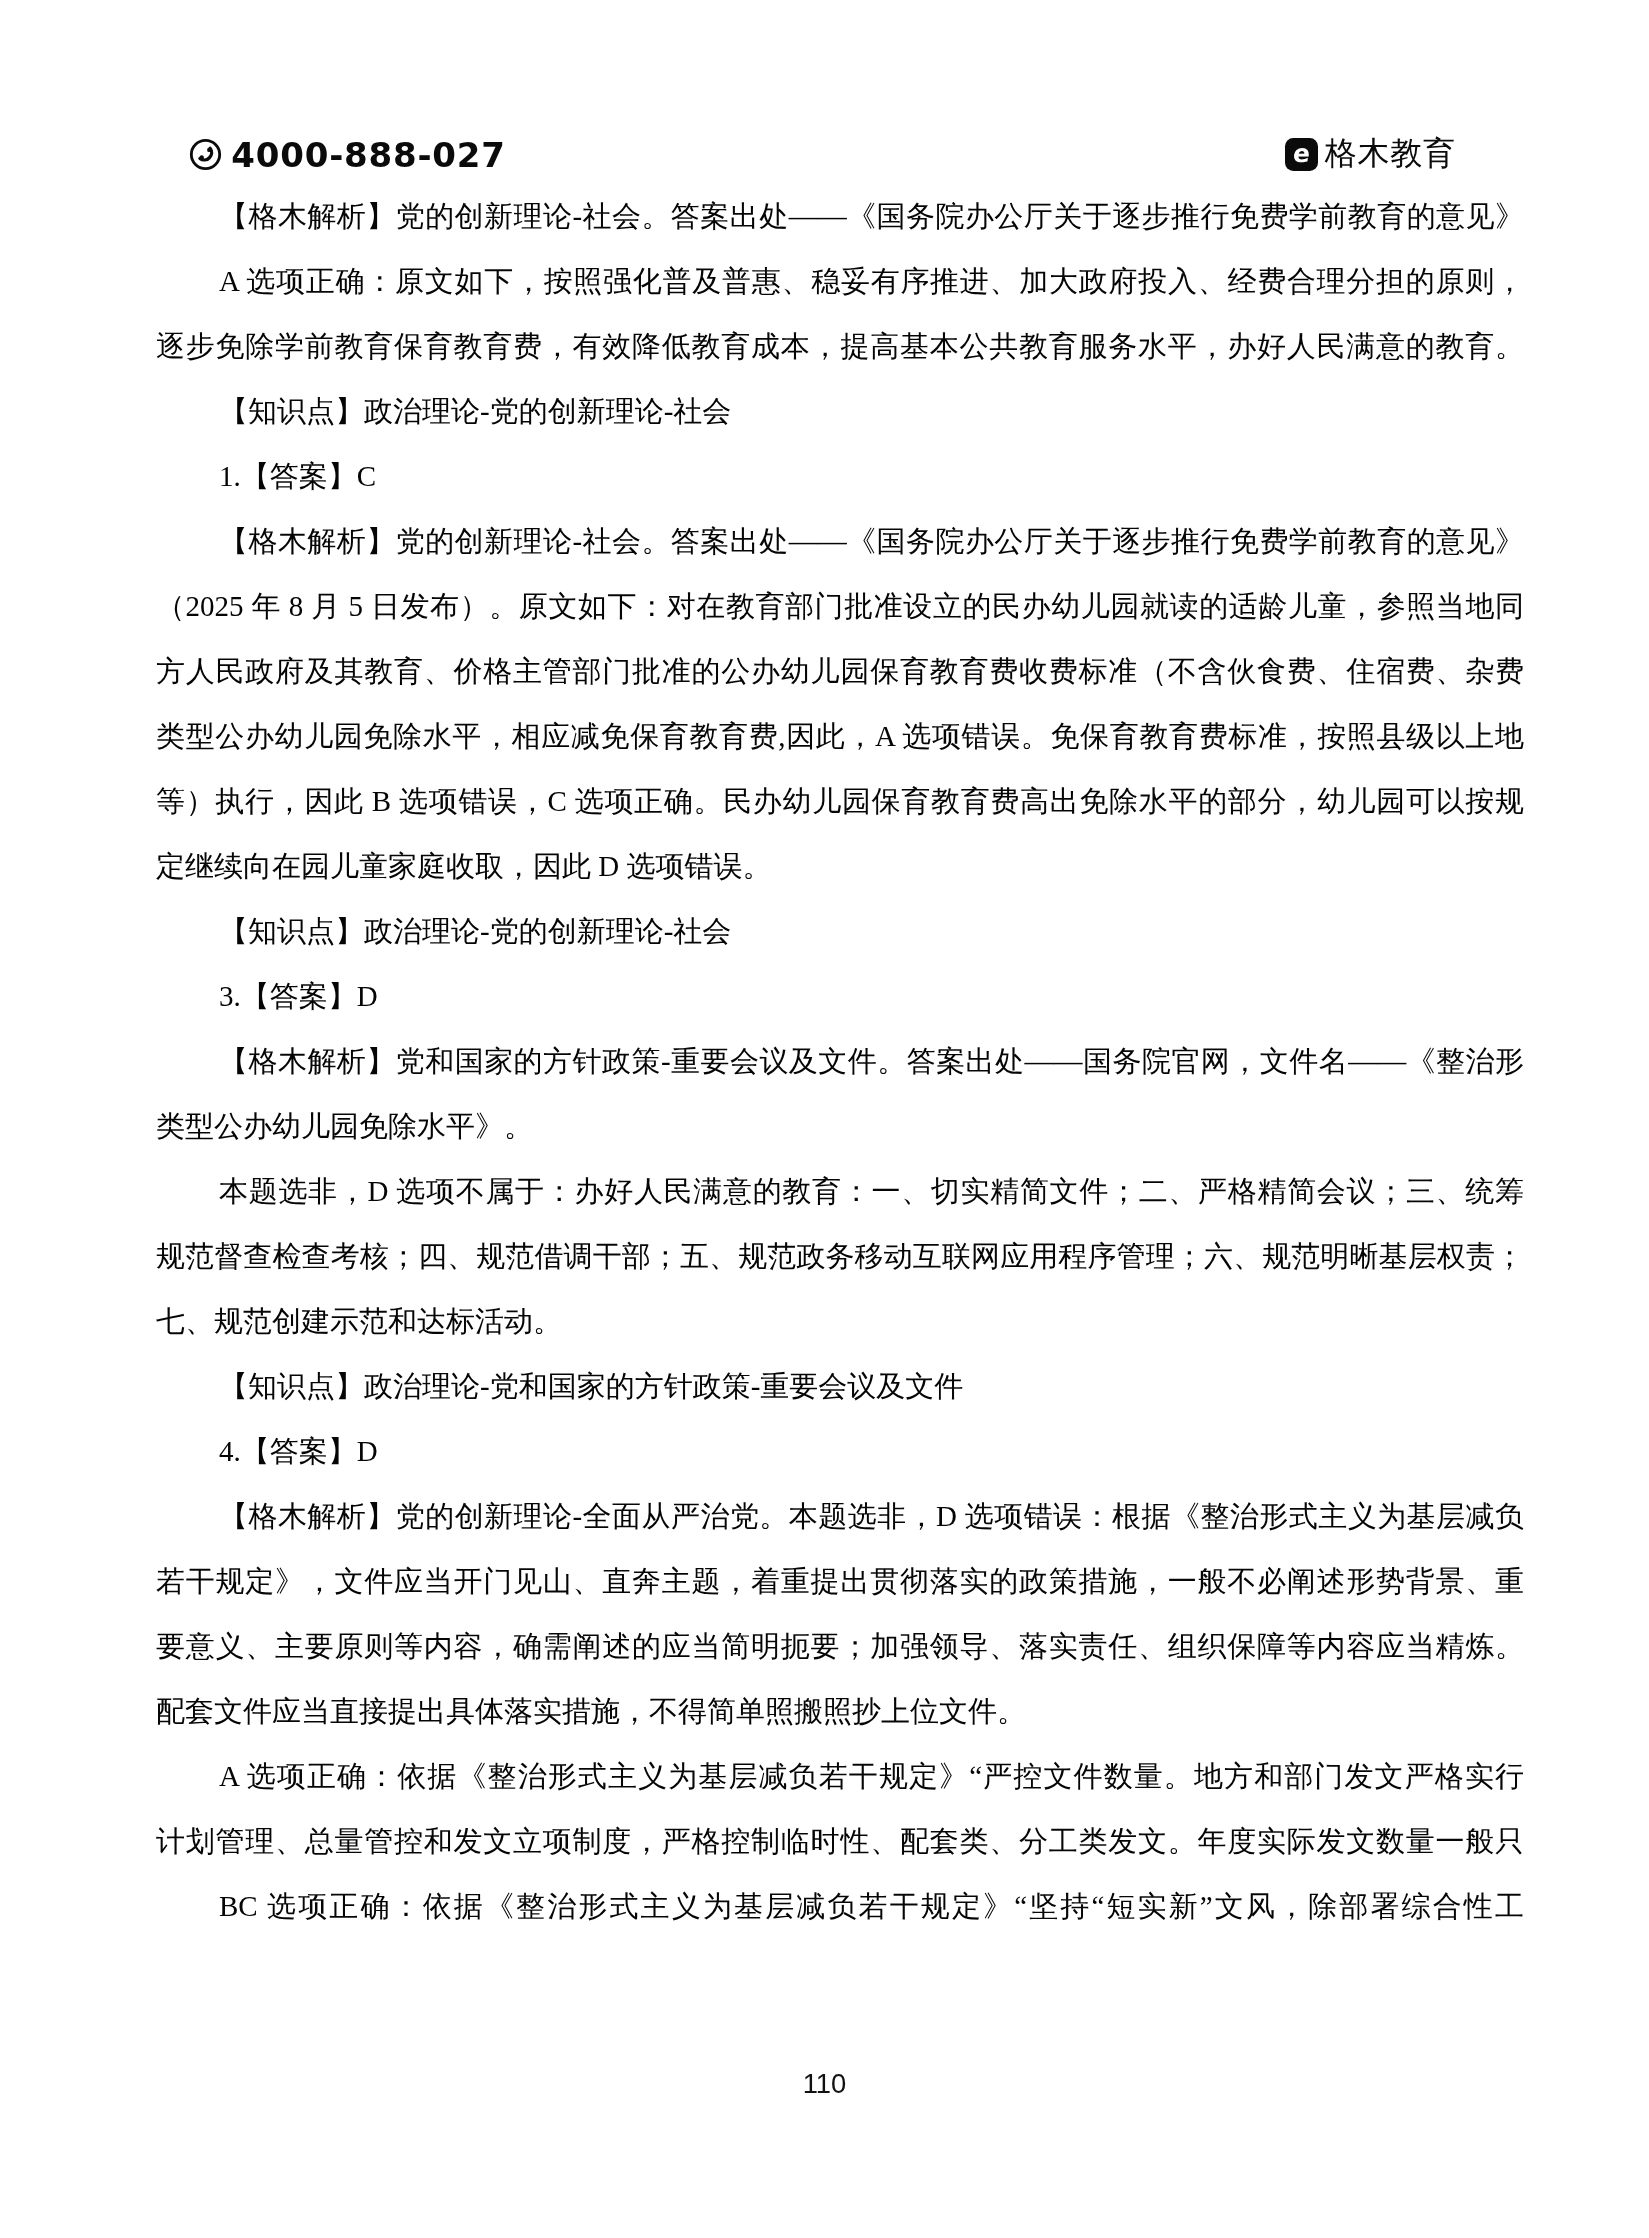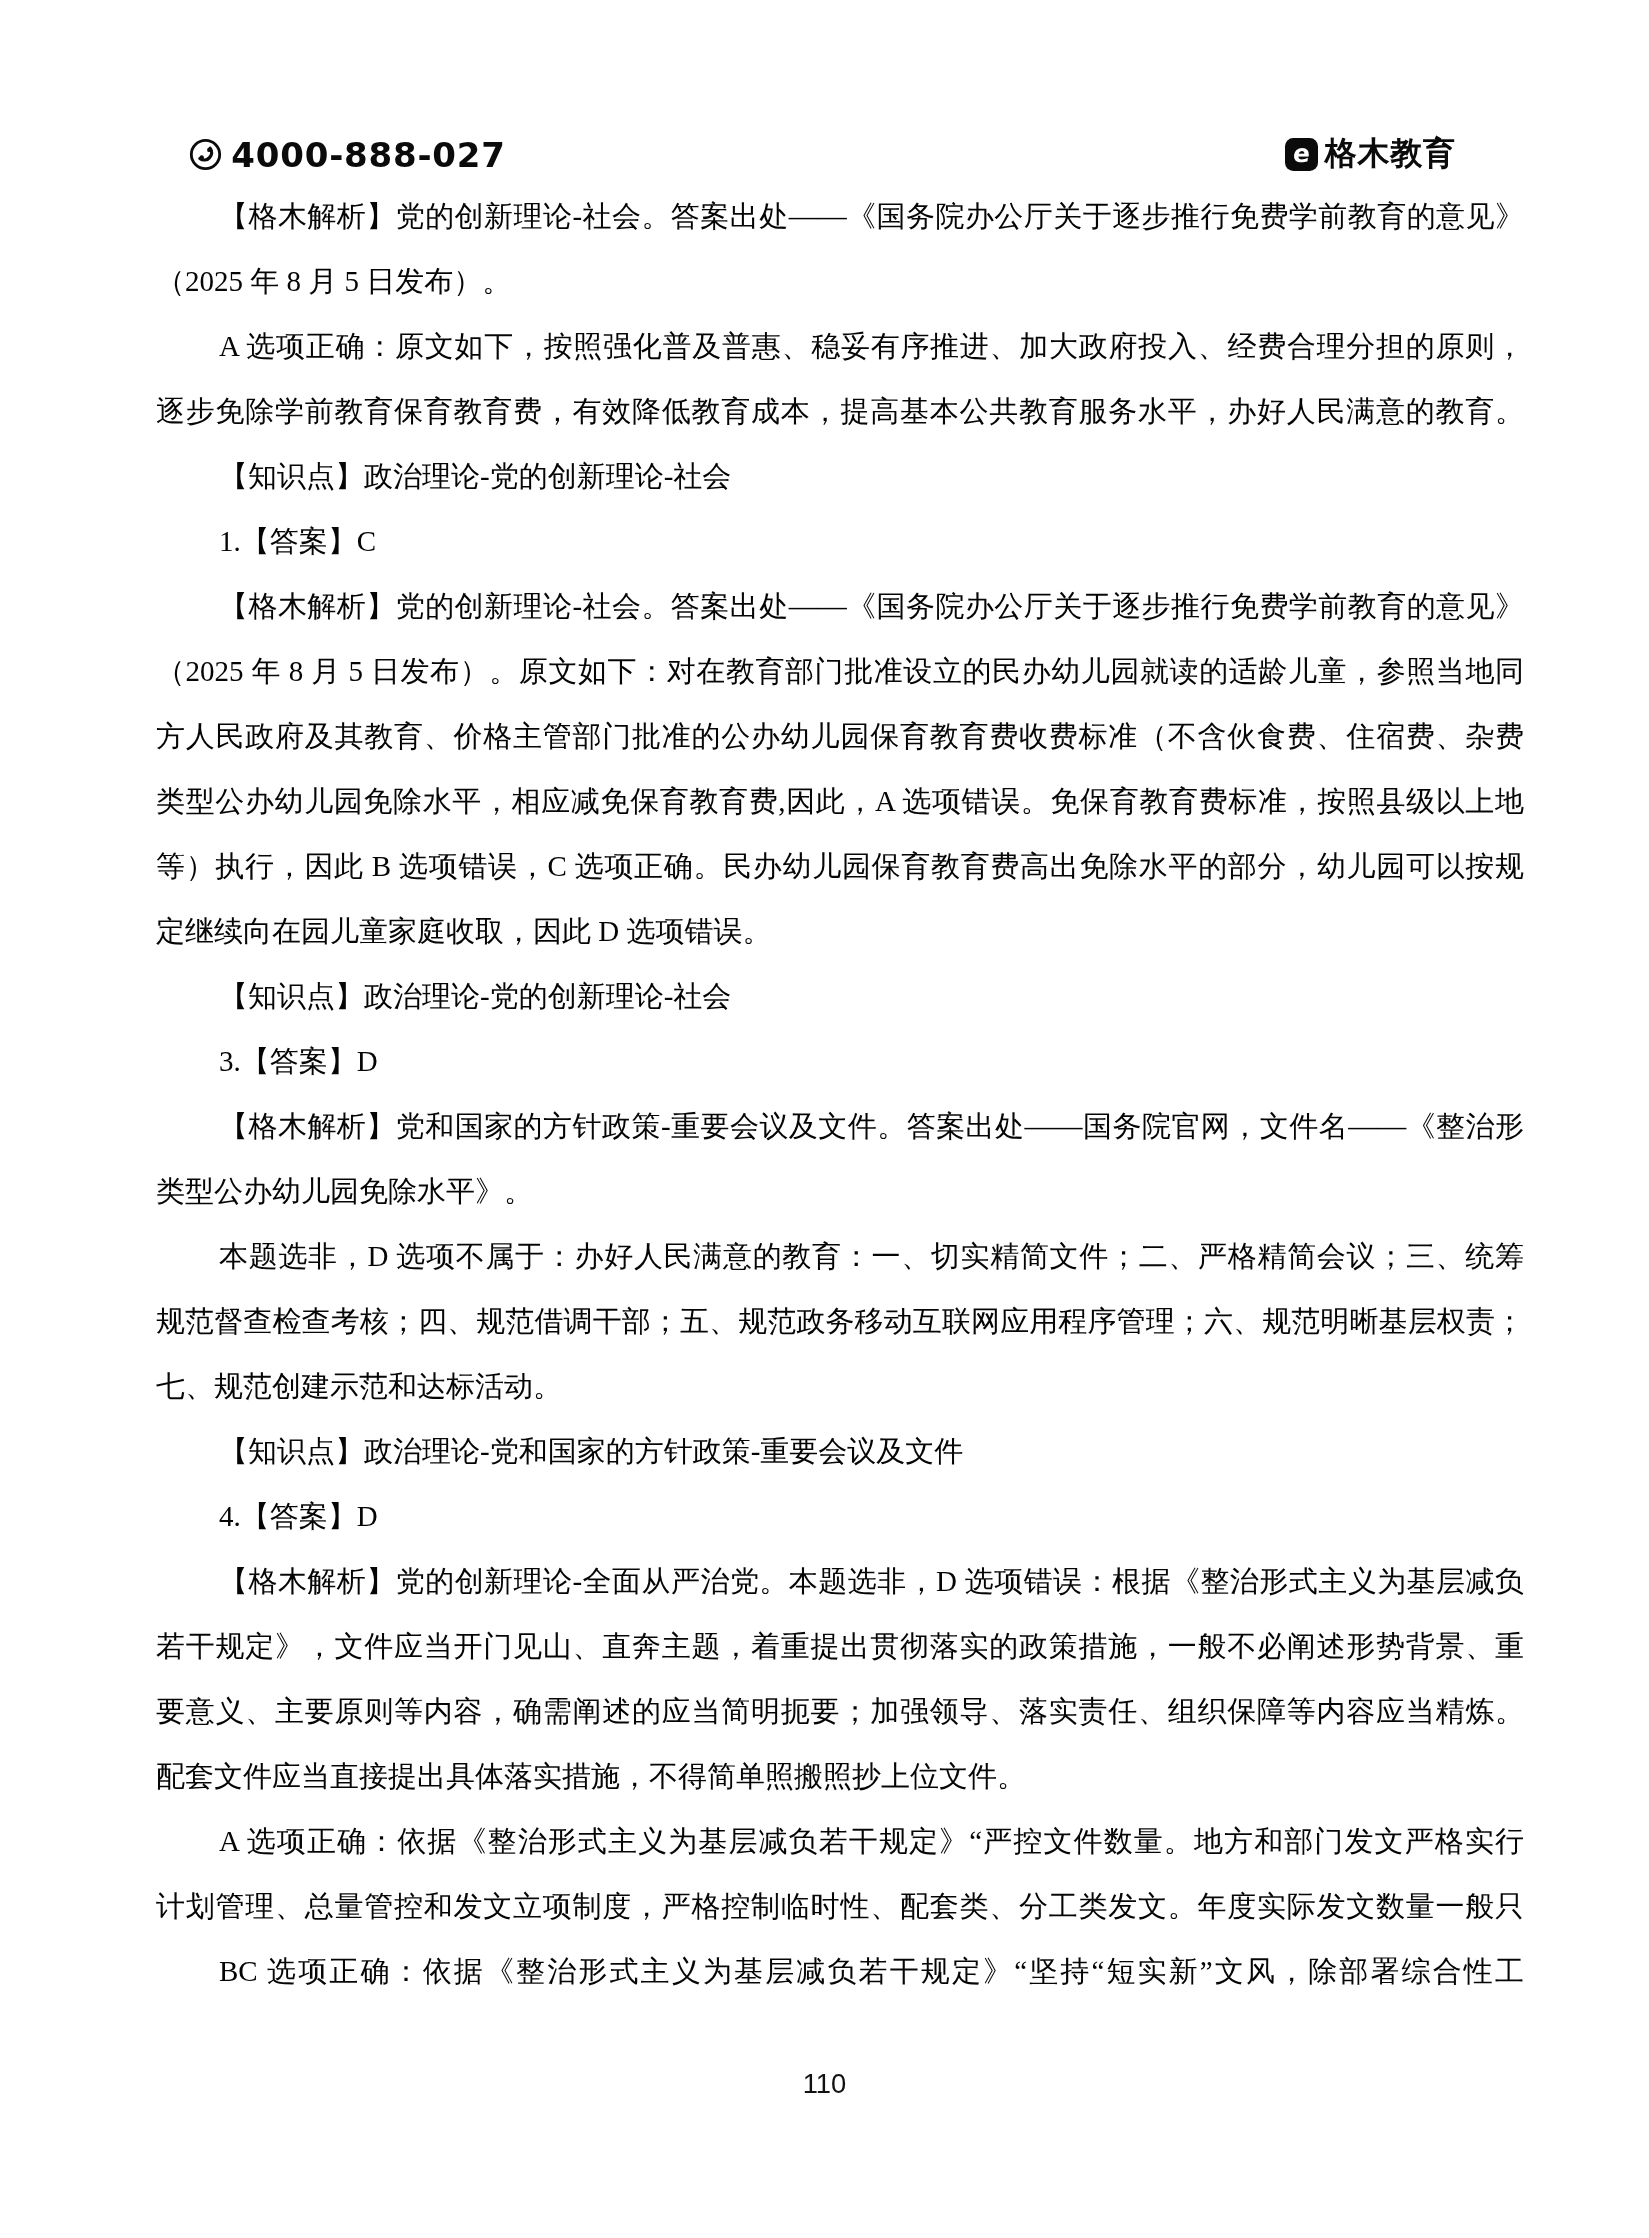--- a/index.html
+++ b/index.html
@@ -54,21 +54,21 @@
   .brand-icon span {
     color: #ffffff;
     font-family: "DejaVu Sans", sans-serif;
     font-weight: bold;
     font-size: 25px;
     line-height: 1;
     transform: skewX(-6deg) translateY(-0.8px);
   }
   .brand-name {
     font-family: "DejaVu Sans", "Liberation Sans", sans-serif;
-    font-weight: 700;
+    font-weight: 400;
     font-size: 32px;
     color: #0b0b0b;
     white-space: nowrap;
     letter-spacing: 0.8px;
   }
 
   
   .content {
     position: absolute;
     left: 156px;
@@ -122,21 +122,20 @@
 
   <div class="brand-group">
     <div class="brand-icon">
       <span>e</span>
     </div>
     <span class="brand-name">格木教育</span>
   </div>
 
   <div class="content">
       <div class="line indent fill">【格木解析】党的创新理论-社会。答案出处——《国务院办公厅关于逐步推行免费学前教育的意见》</div>
-      <div class="line">（2025 年 8 月 5 日发布）。</div>
       <div class="line indent fill">A 选项正确：原文如下，按照强化普及普惠、稳妥有序推进、加大政府投入、经费合理分担的原则，</div>
       <div class="line fill">逐步免除学前教育保育教育费，有效降低教育成本，提高基本公共教育服务水平，办好人民满意的教育。</div>
       <div class="line indent">【知识点】政治理论-党的创新理论-社会</div>
       <div class="line indent">1.【答案】C</div>
       <div class="line indent fill">【格木解析】党的创新理论-社会。答案出处——《国务院办公厅关于逐步推行免费学前教育的意见》</div>
       <div class="line fill">（2025 年 8 月 5 日发布）。原文如下：对在教育部门批准设立的民办幼儿园就读的适龄儿童，参照当地同</div>
       <div class="line fill">方人民政府及其教育、价格主管部门批准的公办幼儿园保育教育费收费标准（不含伙食费、住宿费、杂费</div>
       <div class="line fill">类型公办幼儿园免除水平，相应减免保育教育费,因此，A 选项错误。免保育教育费标准，按照县级以上地</div>
       <div class="line fill">等）执行，因此 B 选项错误，C 选项正确。民办幼儿园保育教育费高出免除水平的部分，幼儿园可以按规</div>
       <div class="line">定继续向在园儿童家庭收取，因此 D 选项错误。</div>

